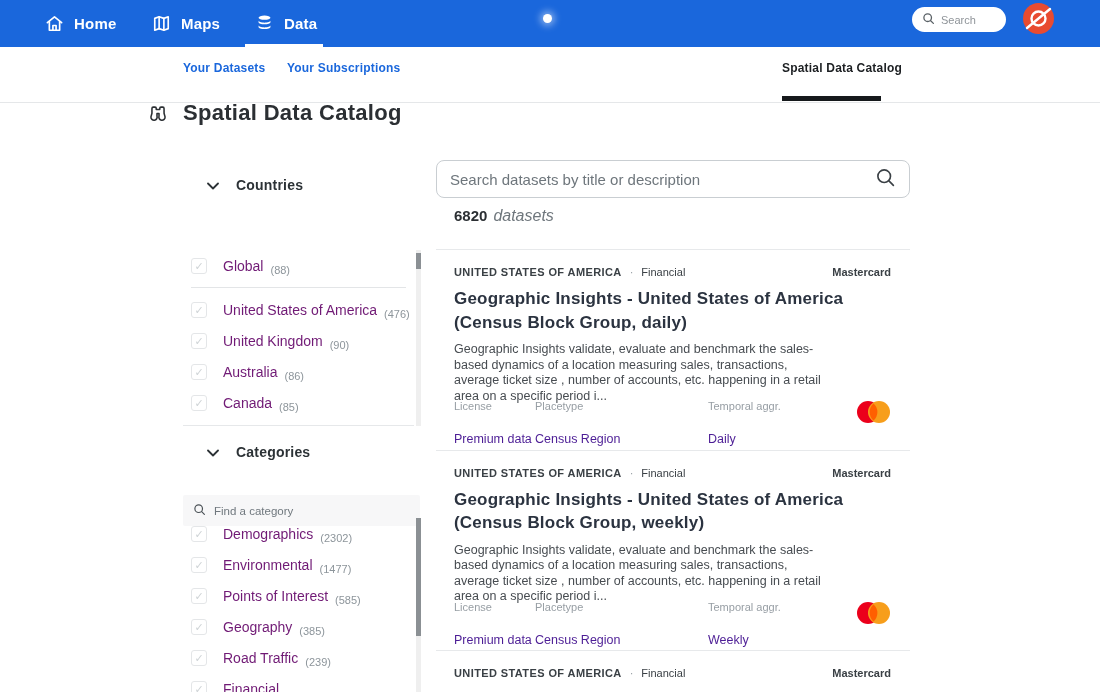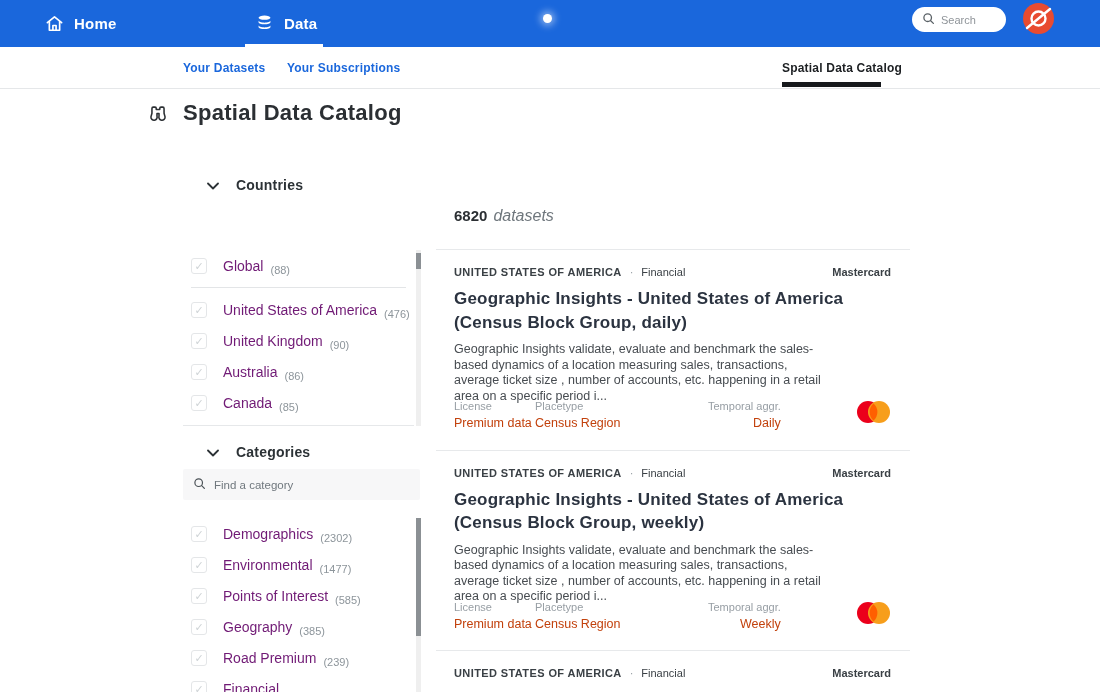--- a/index.html
+++ b/index.html
@@ -32,21 +32,21 @@
   }
   .nav-search input {
     border:none; outline:none; width:50px; font-size:11px; color:#555;
     font-family:"Liberation Sans", sans-serif; background:transparent;
   }
   .nav-search input::placeholder { color:#8f9499; }
   .nav-logo { position:absolute; left:1022px; top:2px; width:33px; height:33px; cursor:pointer; }
 
   
   .subnav {
-    position:absolute; top:47px; left:0; width:1100px; height:42px; background:#fff;
+    position:absolute; top:47px; left:0; width:1100px; height:56px; background:#fff;
     border-bottom:1px solid #e5e7e9;
   }
   .subnav-tab {
     position:absolute; top:14px; font-size:12px; font-weight:700; color:#1a67dc;
     letter-spacing:.2px; cursor:pointer;
   }
   .subnav-tab.t0 { left:183px; }
   .subnav-tab.t1 { left:287px; }
   .subnav-tab.active-tab { left:782px; color:#1c1f22; }
   .subnav-underline { position:absolute; left:782px; bottom:1px; width:99px; height:5px; background:#16191c; }
@@ -62,21 +62,21 @@
   .filter-head { position:absolute; left:207px; display:flex; align-items:center; gap:17px; cursor:pointer; }
   .filter-head .flt-title { font-size:14px; font-weight:700; color:#2c3236; letter-spacing:.2px; }
   .fh-countries { top:176px; }
   .fh-categories { top:443px; }
 
   .side-search {
     position:absolute; left:183px; width:237px; height:31px; background:#f7f7f8;
     border-radius:2px; display:flex; align-items:center; gap:8px; padding:0 10px;
   }
   .ss-countries { top:217px; }
-  .ss-categories { top:469px; }
+  .ss-categories { top:495px; }
   .side-search input {
     flex:1; border:none; outline:none; background:transparent; font-size:11.5px; color:#4a5156;
     font-family:"Liberation Sans", sans-serif;
   }
   .side-search input::placeholder { color:#70787e; }
 
   .filter-list { position:absolute; left:183px; width:231px; overflow:hidden; }
   .fl-countries { top:250px; height:176px; border-bottom:1px solid #e6e8ea; }
   .fl-categories { top:518px; height:174px; }
   .filter-item { height:31px; display:flex; align-items:center; padding-left:8px; gap:16px; cursor:pointer; }
@@ -125,39 +125,49 @@
     margin-top:9px; width:456px; margin-right:-19px; font-size:17px; font-weight:700;
     line-height:23.5px; color:#2b3340; letter-spacing:.2px;
   }
   .card-desc { margin-top:8px; width:382px; font-size:12.5px; line-height:15.5px; color:#474c51; }
   .card-foot { position:absolute; left:18px; right:19px; top:150px; height:30px; }
   .foot-col { position:absolute; top:0; }
   .fc-license { left:0; }
   .fc-placetype { left:81px; }
   .fc-temporal { left:254px; }
   .foot-label { font-size:11px; color:#979ea4; }
-  .foot-value { font-size:12.5px; color:#c2410c; margin-top:4px;text-align:right; }
+  .foot-value { font-size:12.5px; color:#4c1d95; margin-top:20px; }
   .mc-logo { position:absolute; right:0; top:0; width:35px; height:24px; }
 </style>
 </head>
 <body>
 
 <div class="page">
 
   <div class="navbar">
     <div class="nav-item nav-home">
       <span>
         <svg width="19" height="19" viewBox="0 0 24 24" fill="none" stroke="#fff" stroke-width="2.1" stroke-linecap="round" stroke-linejoin="round">
           <path d="M3 11 L12 3.5 L21 11"></path>
             <path d="M5.5 9.5 V20.5 H18.5 V9.5"></path>
             <path d="M10 20.5 V14.5 h4 v6"></path>
         </svg>
       </span>
       <span>Home</span>
     </div>
+    <div class="nav-item nav-maps">
+      <span>
+        <svg width="19" height="19" viewBox="0 0 24 24" fill="none" stroke="#fff" stroke-width="2.1" stroke-linecap="round" stroke-linejoin="round">
+          <path d="M3.5 5.5 L9 3.5 L15 5.5 L20.5 3.5 V18.5 L15 20.5 L9 18.5 L3.5 20.5 Z"></path>
+            <path d="M9 3.5 V18.5"></path>
+            <path d="M15 5.5 V20.5"></path>
+        </svg>
+      </span>
+      <span>Maps</span>
+    </div>
     <div class="nav-item nav-data active">
       <span>
         <svg width="19" height="19" viewBox="0 0 24 24" fill="#fff">
           <ellipse cx="12" cy="4.6" rx="7.5" ry="2.7"></ellipse>
           <path d="M4.5 8.2c0 1.5 3.4 2.7 7.5 2.7s7.5-1.2 7.5-2.7v2.1c0 1.5-3.4 2.7-7.5 2.7s-7.5-1.2-7.5-2.7z"></path>
           <path d="M4.5 14.2c0 1.5 3.4 2.7 7.5 2.7s7.5-1.2 7.5-2.7v2.1c0 1.5-3.4 2.7-7.5 2.7s-7.5-1.2-7.5-2.7z"></path>
         </svg>
       </span>
       <span>Data</span>
     </div>
@@ -271,33 +281,42 @@
         <span class="flabel">Points of Interest</span>
         <span class="fcount">(585)</span>
       </div>
       <div class="filter-item">
         <span class="checkbox">✓</span>
         <span class="flabel">Geography</span>
         <span class="fcount">(385)</span>
       </div>
       <div class="filter-item">
         <span class="checkbox">✓</span>
-        <span class="flabel">Road Premium</span>
+        <span class="flabel">Road Traffic</span>
         <span class="fcount">(239)</span>
       </div>
       <div class="filter-item">
         <span class="checkbox">✓</span>
         <span class="flabel">Financial</span>
         <span class="fcount"></span>
       </div>
     </div>
   <div class="scroll-track st-categories">
     <div class="scroll-thumb thumb-categories"></div>
   </div>
 
+  <div class="dataset-search">
+    <input type="text" placeholder="Search datasets by title or description" style="">
+    <span>
+      <svg width="21" height="21" viewBox="0 0 24 24" fill="none" stroke="#3a4045" stroke-width="1.9" stroke-linecap="round">
+          <circle cx="10.5" cy="10.5" r="7.2"></circle>
+          <path d="M16.2 16.2 L21 21"></path>
+        </svg>
+    </span>
+  </div>
 
   <div class="results-row">
     <span class="results-count">6820</span>
     <span class="results-label">datasets</span>
   </div>
 
   <div class="cards">
 
   <div class="card">
         <div class="card-head">

